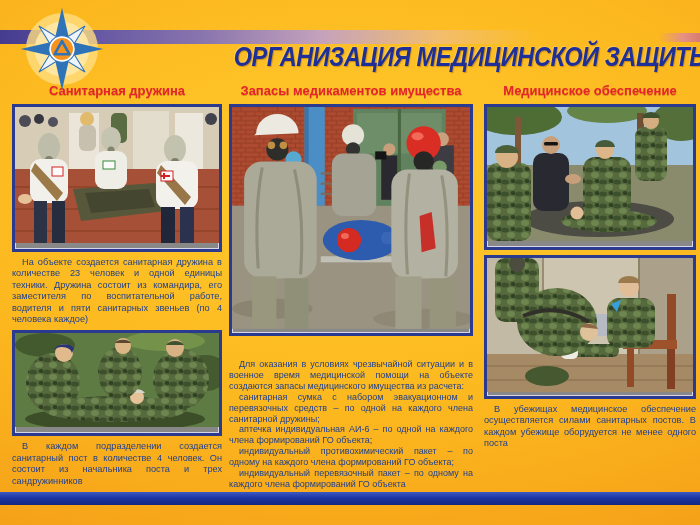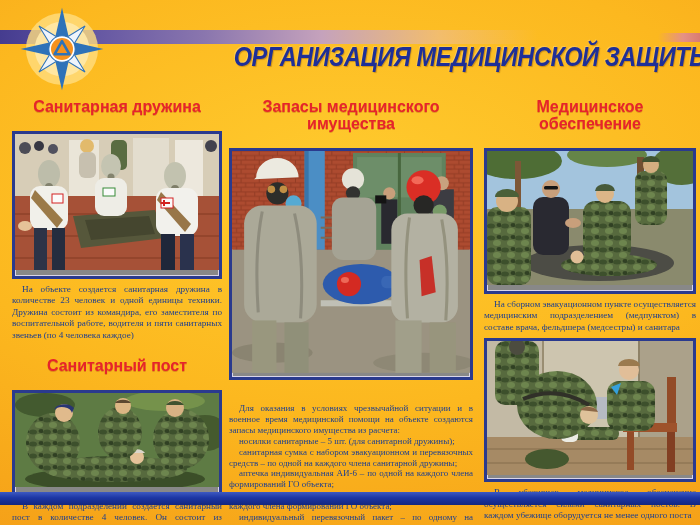--- a/index.html
+++ b/index.html
@@ -27,31 +27,31 @@
     font-size:28px;font-weight:bold;font-style:italic;white-space:nowrap;
     letter-spacing:-.5px;color:#1E2F97;
     transform:scaleX(.84);transform-origin:50% 50%;
     text-shadow:1px 1px 1px rgba(110,55,0,.35), -1px -1px 0 rgba(255,240,200,.25);
   }
   .col{position:absolute;top:82px;}
   .col-left{left:12px;width:210px;}
   .col-mid{left:229px;width:244px;}
   .col-right{left:484px;width:212px;}
   h2.red{
-    margin:16px;text-align:center;font-size:16px;line-height:17px;font-weight:bold;
+    margin:0;text-align:center;font-size:13px;line-height:17px;font-weight:bold;
     color:#E6242B;text-shadow:0 1px 0 rgba(140,20,10,.25);
   }
   figure.photo{
     margin:5px 0 0 0;padding:0;border:3px solid #2A3A8E;
     box-shadow:inset 0 0 0 1px #D9D5E8;background:#888;
   }
   figure.photo svg{display:block;width:100%;filter:saturate(1.08) contrast(.97);}
   p.body{
     margin:5px 0 0 0;font-size:9.2px;line-height:11.4px;text-align:justify;
-    color:#21418E;text-indent:10px;font-family:Liberation Serif, serif;
+    color:#21418E;text-indent:10px;
   }
   .col-mid p.body{font-size:9px;line-height:10.9px;margin:0;}
   .col-mid p.intro{margin-top:23px;}
   .bottom-stripe{
     position:absolute;left:0;top:492px;width:700px;height:13px;z-index:2;
     background:linear-gradient(to bottom,#3C59C2 0%,#1C36A4 45%,#14277F 100%);
   }
   .ph1{height:142px;} .ph2{height:100px;margin-top:2px;}
   .phm{height:226px;} .phr1{height:140px;} .phr2{height:138px;margin-top:8px;}
   .h2b{margin-top:3px;}
@@ -131,21 +131,20 @@
         <line x1="149" y1="66" x2="149" y2="72" stroke="#CC2222" stroke-width="2"></line>
           <line x1="146" y1="69" x2="155" y2="69" stroke="#CC2222" stroke-width="2"></line>
         <rect x="146" y="100" width="14" height="36" fill="#1E2436"></rect>
           <rect x="165" y="100" width="14" height="36" fill="#283049"></rect>
         <ellipse cx="10" cy="92" rx="7" ry="5" fill="#E6C49C"></ellipse>
       </svg>
     </figure>
 
     <p class="body">На объекте создается санитарная дружина в количестве 23 человек и одной единицы техники. Дружина состоит из командира, его заместителя по воспитательной работе, водителя и пяти санитарных звеньев (по 4 человека каждое)</p>
 
-    <h2 class="red h2b">Санитарный пост</h2>
 
     <figure class="photo ph2">
       <svg viewBox="0 0 204 94" preserveAspectRatio="none" aria-hidden="true">
         <defs>
           <pattern id="camoL" width="14" height="12" patternUnits="userSpaceOnUse">
             <rect width="14" height="12" fill="#57693F"></rect>
             <ellipse cx="4" cy="3" rx="4" ry="2.5" fill="#3C4E2C"></ellipse>
             <ellipse cx="10" cy="8" rx="4" ry="3" fill="#6E8450"></ellipse>
             <ellipse cx="12" cy="2" rx="2.5" ry="2" fill="#2E3E22"></ellipse>
           </pattern>
@@ -167,21 +166,21 @@
         <ellipse cx="166" cy="46" rx="28" ry="30" fill="url(#camoL)"></ellipse>
         <circle cx="160" cy="15" r="9" fill="#D8B488"></circle>
           <path d="M151 12 a10 7 0 0 1 18 0" fill="#3E5030"></path>
       </svg>
     </figure>
 
     <p class="body">В каждом подразделении создается санитарный пост в количестве 4 человек. Он состоит из начальника поста и трех сандружинников</p>
   </div>
 
   <div class="col col-mid">
-    <h2 class="red">Запасы медицинского имущества</h2>
+    <h2 class="red">Запасы медикаментов имущества</h2>
 
     <figure class="photo phm">
       <svg viewBox="0 0 236 220" preserveAspectRatio="none" aria-hidden="true">
         <defs>
           <pattern id="brickM" width="18" height="9" patternUnits="userSpaceOnUse">
             <rect width="18" height="9" fill="#A84B31"></rect>
             <path d="M0 0h18M0 9h18M9 0v4.5M0 4.5h18M4.5 4.5v4.5M13.5 4.5v4.5" stroke="#8E3B25" stroke-width="1" fill="none"></path>
           </pattern>
         </defs>
         <rect width="236" height="98" fill="url(#brickM)"></rect>
@@ -226,21 +225,20 @@
         <circle cx="206" cy="60" r="7" fill="#7A9A6A"></circle>
         <rect x="158" y="62" width="66" height="108" rx="16" fill="#B4B2A4"></rect>
         <path d="M176 66 q-6 40 -2 100 M208 68 q8 42 4 100" stroke="#94927F" stroke-width="3" fill="none"></path>
         <polygon points="186,108 198,104 202,140 188,144" fill="#C03028"></polygon>
         <rect x="162" y="168" width="26" height="52" fill="#A2A08C"></rect>
           <rect x="196" y="170" width="26" height="50" fill="#98967F"></rect>
       </svg>
     </figure>
 
     <p class="body intro">Для оказания в условиях чрезвычайной ситуации и в военное время медицинской помощи на объекте создаются запасы медицинского имущества из расчета:</p>
-    <p class="body">носилки санитарные – 5 шт. (для санитарной дружины);</p>
     <p class="body">санитарная сумка с набором эвакуационном и перевязочных средств – по одной на каждого члена санитарной дружины;</p>
     <p class="body">аптечка индивидуальная АИ-6 – по одной на каждого члена формирований ГО объекта;</p>
     <p class="body">индивидуальный противохимический пакет – по одному на каждого члена формирований ГО объекта;</p>
     <p class="body">индивидуальный перевязочный пакет – по одному на каждого члена формирований ГО объекта</p>
   </div>
 
   <div class="col col-right">
     <h2 class="red">Медицинское обеспечение</h2>
 
     <figure class="photo phr1">
@@ -272,21 +270,20 @@
         <circle cx="118" cy="43" r="9" fill="#DCB88C"></circle>
           <path d="M108 40 a10 7 0 0 1 20 0" fill="#46583A"></path>
         <rect x="148" y="20" width="32" height="54" rx="9" fill="url(#camoR1)"></rect>
         <circle cx="164" cy="14" r="8" fill="#D4B084"></circle>
           <path d="M155 11 a9 6 0 0 1 18 0" fill="#3E5030"></path>
         <ellipse cx="122" cy="114" rx="48" ry="11" fill="url(#camoR1)"></ellipse>
         <circle cx="90" cy="106" r="6.5" fill="#E2C09A"></circle>
       </svg>
     </figure>
 
-    <p class="body">На сборном эвакуационном пункте осуществляется медицинским подразделением (медпунктом) в составе врача, фельдшера (медсестры) и санитара</p>
 
     <figure class="photo phr2">
       <svg viewBox="0 0 206 134" preserveAspectRatio="none" aria-hidden="true">
         <defs>
           <pattern id="camoR2" width="14" height="12" patternUnits="userSpaceOnUse">
             <rect width="14" height="12" fill="#57693F"></rect>
             <ellipse cx="4" cy="3" rx="4" ry="2.5" fill="#3C4E2C"></ellipse>
             <ellipse cx="10" cy="8" rx="4" ry="3" fill="#6E8450"></ellipse>
             <ellipse cx="12" cy="2" rx="2.5" ry="2" fill="#2E3E22"></ellipse>
           </pattern>

